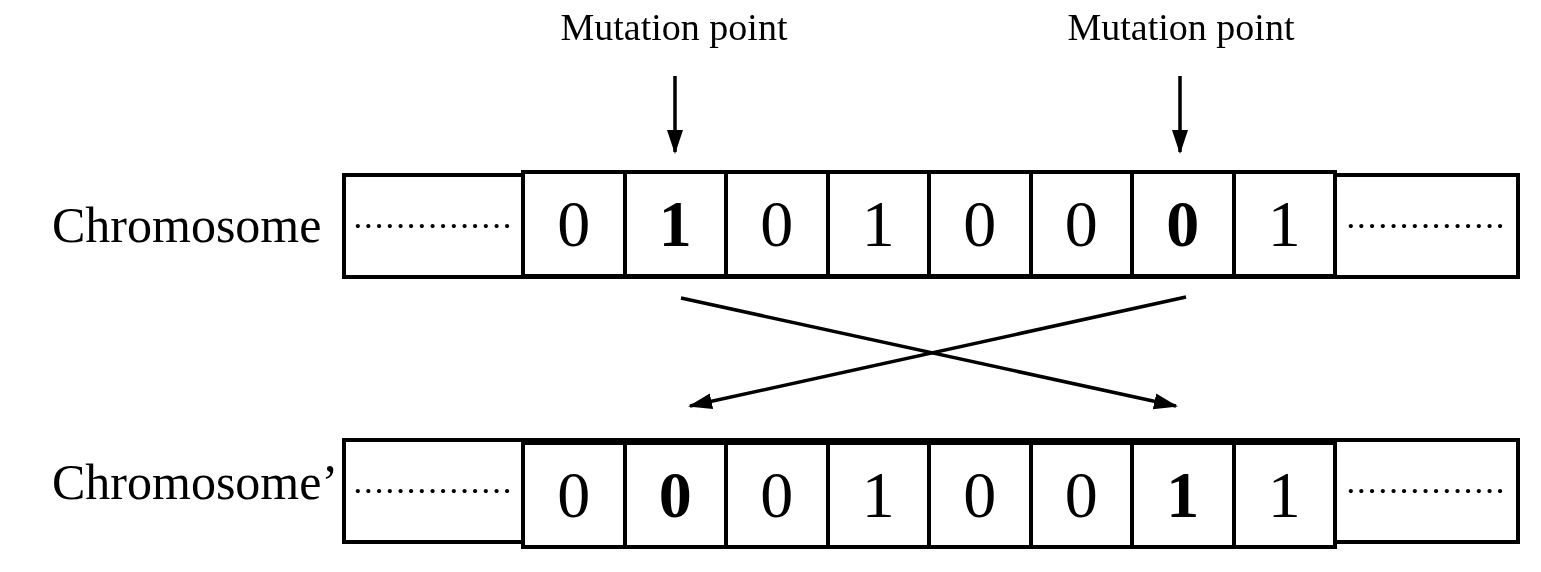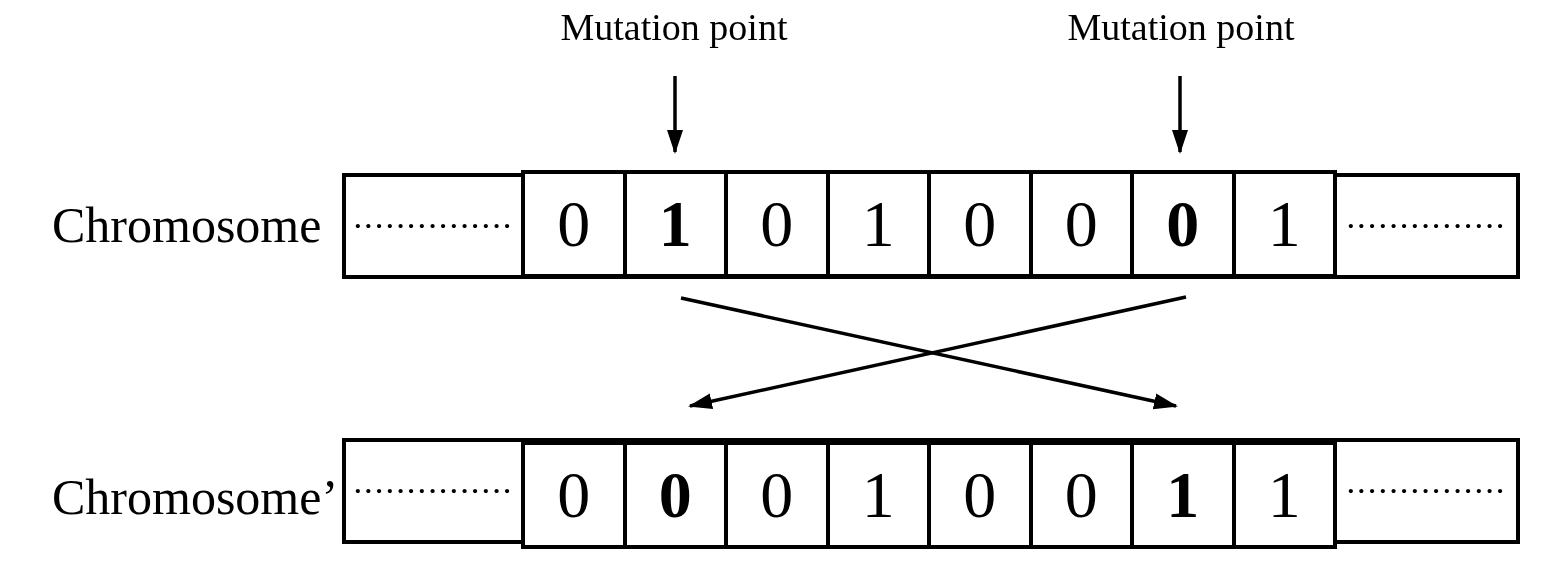--- a/index.html
+++ b/index.html
@@ -15,21 +15,21 @@
 
   .row-label {
     position: absolute;
     left: 12px;
     font-size: 50px;
     line-height: 1;
     white-space: nowrap;
     margin-left: 40px;
   }
   .row-label.top { top: 200px; }
-  .row-label.bottom { top: 472px; }
+  .row-label.bottom { top: 457px; }
 
   .mut-label {
     position: absolute;
     top: 8px;
     transform: translateX(-50%);
     font-size: 38px;
     line-height: 1;
     white-space: nowrap;
   }
   .mut-label.first  { left: 674px; }

